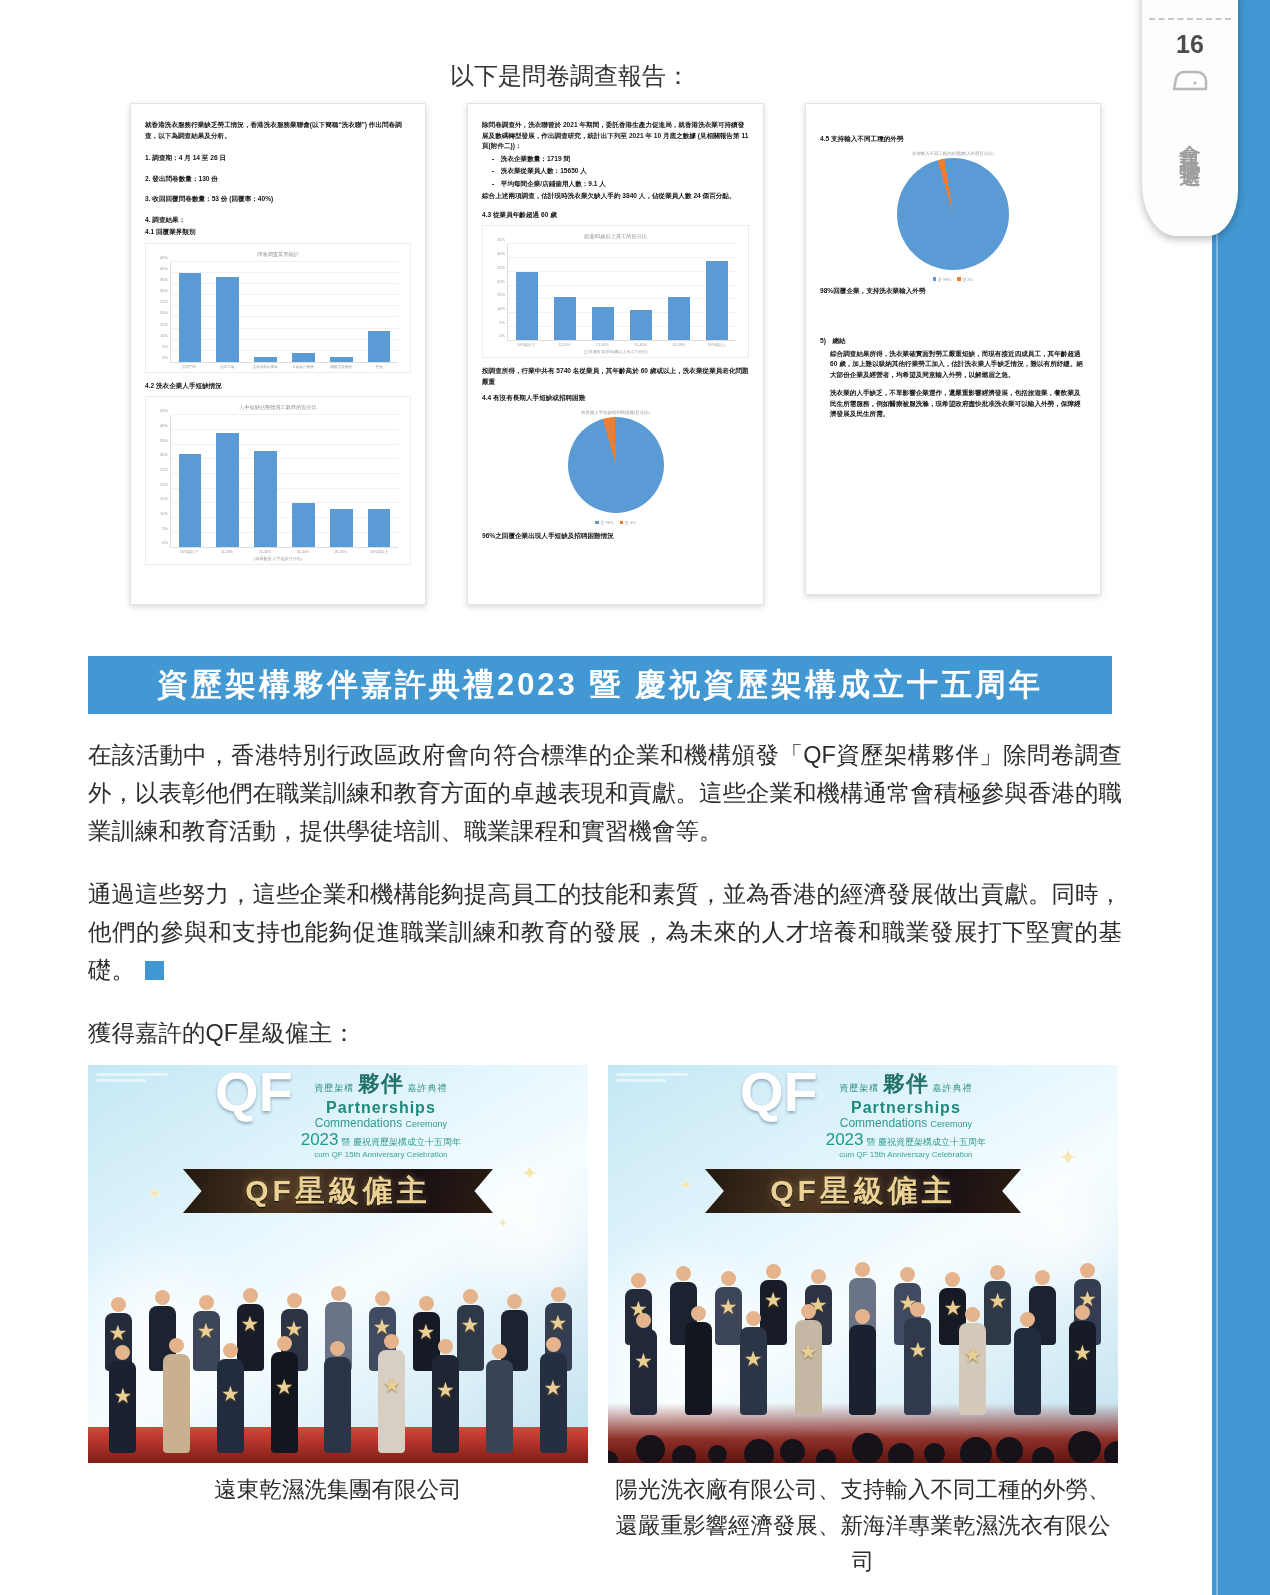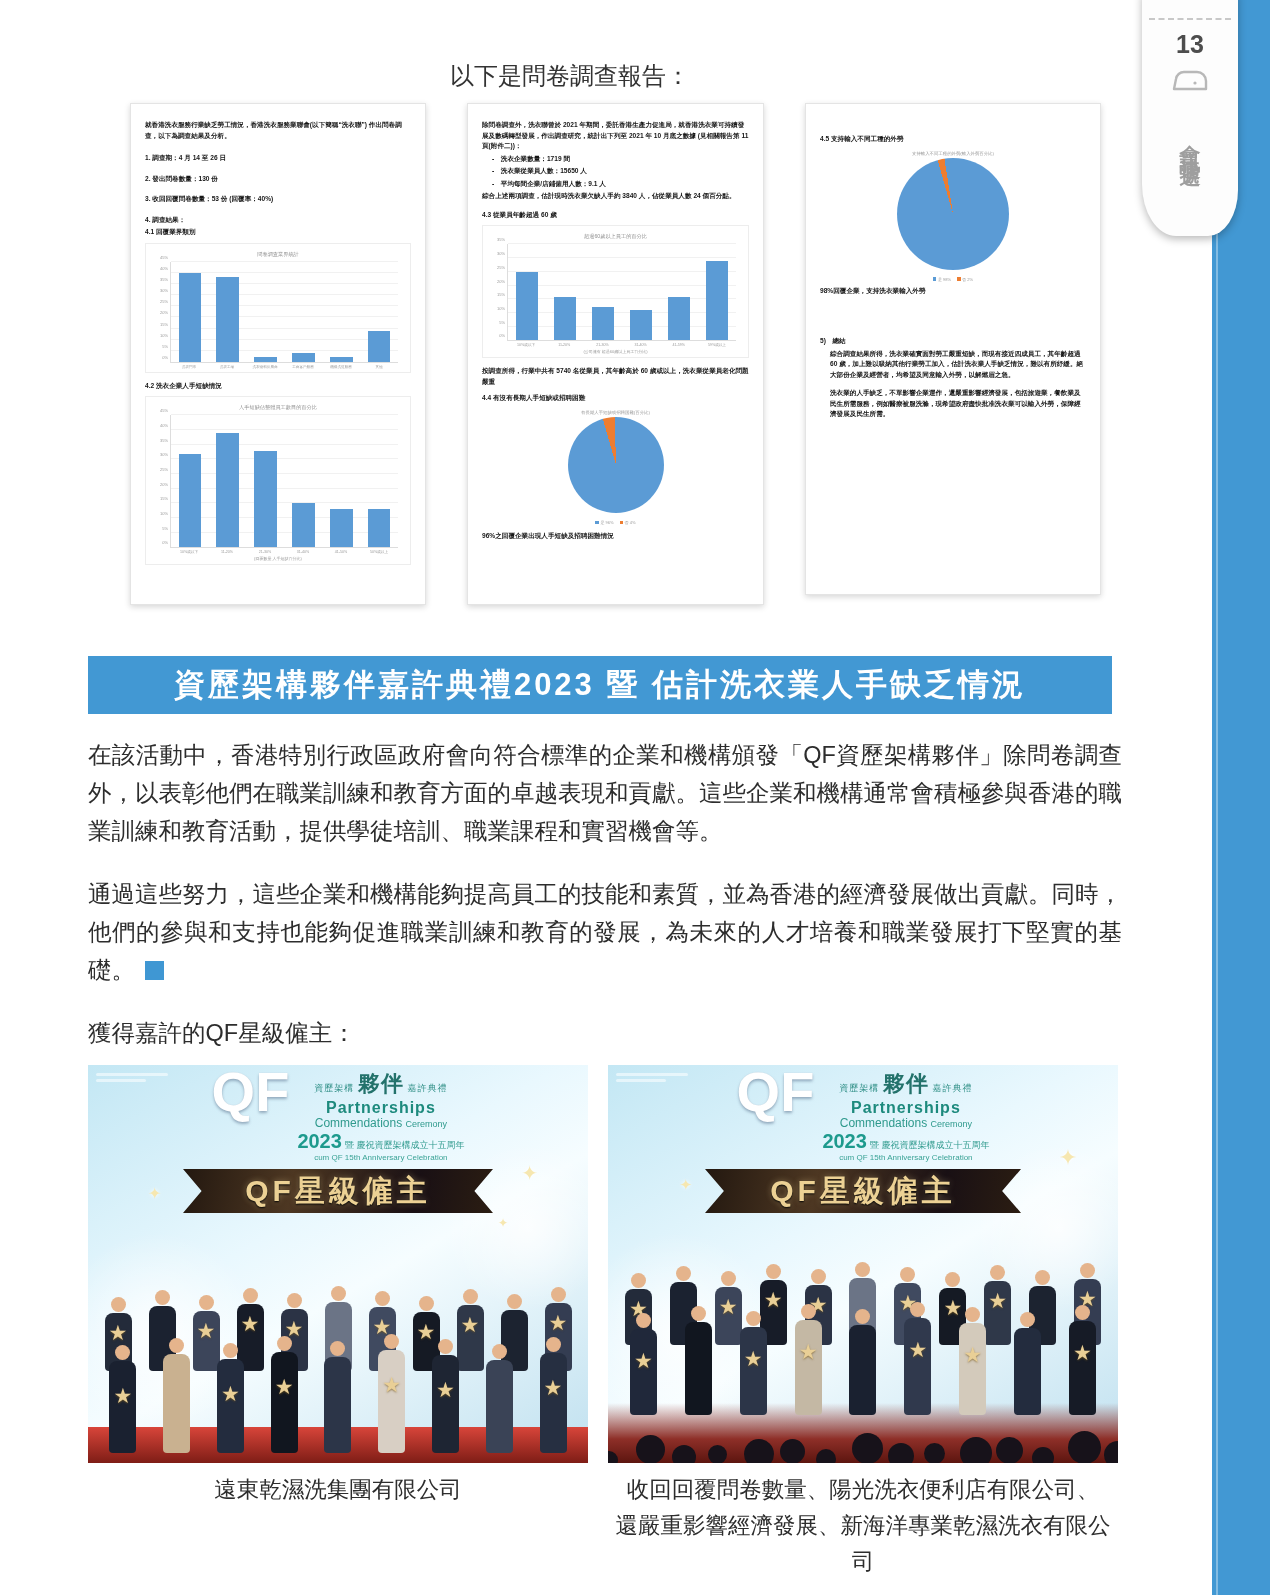--- a/index.html
+++ b/index.html
@@ -78,21 +78,21 @@
   .backdrop{position:absolute;top:2px;left:0;width:100%;text-align:center;}
   .qf-row{display:flex;justify-content:center;align-items:flex-start;gap:8px;}
   .qf-big{font-size:56px;font-weight:bold;color:#ffffff;line-height:.9;
           text-shadow:0 2px 3px rgba(110,135,160,.65),0 0 1px #cfd8e0;}
   .qf-col{text-align:center;padding-top:2px;}
   .qf-l1{font-size:9px;color:#2f8f86;letter-spacing:1px;}
   .qf-l1 .big{font-size:22px;font-weight:bold;color:#23726b;}
   .qf-partner{font-size:16px;font-weight:bold;color:#1d8a7d;letter-spacing:1px;line-height:1.1;}
   .qf-comm{font-size:12px;color:#2f9a8d;line-height:1.15;}
   .qf-year-row{font-size:9px;color:#2f9a8d;}
-  .qf-year{font-size:20px;font-weight:bold;color:#1d9a8d;margin-right:3px;}
+  .qf-year{font-size:17px;font-weight:normal;color:#1d9a8d;margin-right:3px;}
   .qf-eng{font-size:8px;color:#3aa396;}
   .ribbon{position:absolute;top:104px;left:50%;transform:translateX(-50%);width:62%;height:44px;
           background:linear-gradient(100deg,#231810 0%,#4d3722 35%,#191014 75%,#2b1d12 100%);
           clip-path:polygon(0 0,100% 0,94% 50%,100% 100%,0 100%,6% 50%);
           display:flex;align-items:center;justify-content:center;box-shadow:0 3px 6px rgba(0,0,0,.3);}
   .ribbon span{font-size:30px;font-weight:bold;color:#ecd194;letter-spacing:4px;
                text-shadow:0 1px 2px #000,0 0 6px rgba(255,230,160,.35);}
   .sparkle{position:absolute;color:#f6e7b0;text-shadow:0 0 4px #fff;}
   .row{position:absolute;left:0;width:100%;display:flex;justify-content:space-around;align-items:flex-end;padding:0 8px;box-sizing:border-box;}
   .person{position:relative;display:flex;flex-direction:column;align-items:center;}
@@ -112,21 +112,21 @@
 </head>
 <body>
 
 <div class="page">
 
   <div class="side-band">
       <div class="inner-line"></div>
     </div>
   <div class="page-tab">
     <div class="perf"></div>
-    <div class="pagenum">13</div>
+    <div class="pagenum">16</div>
     <div class="iron">
       <svg width="40" height="30" viewBox="0 0 40 30">
         <path d="M14 6 h13 a9 9 0 0 1 9 9 v8 H4 l2 -10 a8 8 0 0 1 8 -7 z" fill="none" stroke="#b8b8b8" stroke-width="2.4" stroke-linejoin="round"></path>
         <circle cx="25" cy="17" r="1.6" fill="#b8b8b8"></circle>
       </svg>
     </div>
     <div class="vtext">會訊速遞</div>
   </div>
 
   <div class="header-title">以下是問卷調查報告：</div>
@@ -282,21 +282,21 @@
           <span><i class="leg-dot" style="background: rgb(237, 125, 49);"></i>否 2%</span>
         </div></div>
     <p class="b" style="margin-top:4px">98%回覆企業，支持洗衣業輸入外勞</p>
     <div class="gap"></div>
     <p class="b m2">5)　總結</p>
     <p class="b indent" style="margin-bottom:8px">綜合調查結果所得，洗衣業確實面對勞工嚴重短缺，而現有接近四成員工，其年齡超過 60 歲，加上難以吸納其他行業勞工加入，估計洗衣業人手缺乏情況，難以有所紓緩。絕大部份企業及經營者，均希望及同意輸入外勞，以解燃眉之急。</p>
     <p class="b indent">洗衣業的人手缺乏，不單影響企業運作，還嚴重影響經濟發展，包括旅遊業，餐飲業及民生所需服務，例如醫療被服洗滌，現希望政府盡快批准洗衣業可以輸入外勞，保障經濟發展及民生所需。</p>
   </div>
 
   <div class="title-bar">
-    <span>資歷架構夥伴嘉許典禮2023 暨 估計洗衣業人手缺乏情況</span>
+    <span>資歷架構夥伴嘉許典禮2023 暨 慶祝資歷架構成立十五周年</span>
   </div>
 
   <div class="article">
     <p>在該活動中，香港特別行政區政府會向符合標準的企業和機構頒發「QF資歷架構夥伴」除問卷調查外，以表彰他們在職業訓練和教育方面的卓越表現和貢獻。這些企業和機構通常會積極參與香港的職業訓練和教育活動，提供學徒培訓、職業課程和實習機會等。</p>
     <p><span>通過這些努力，這些企業和機構能夠提高員工的技能和素質，並為香港的經濟發展做出貢獻。同時，他們的參與和支持也能夠促進職業訓練和教育的發展，為未來的人才培養和職業發展打下堅實的基礎。</span><span class="endmark"></span></p>
     <p class="employers">獲得嘉許的QF星級僱主：</p>
   </div>
 
   <div class="photo photo1">
     <div class="glow1"></div>
@@ -561,17 +561,17 @@
         <div class="aud-head" style="height: 32px; width: 32px; left: 352px; bottom: -6px;"></div>
         <div class="aud-head" style="height: 27px; width: 27px; left: 388px; bottom: -1px;"></div>
         <div class="aud-head" style="height: 22px; width: 22px; left: 424px; bottom: -6px;"></div>
         <div class="aud-head" style="height: 33px; width: 33px; left: 460px; bottom: -1px;"></div>
         <div class="aud-head" style="height: 28px; width: 28px; left: 496px; bottom: -6px;"></div>
       </div>
   </div>
 
   <div class="caption cap-left">遠東乾濕洗集團有限公司</div>
   <div class="caption cap-right">
-    <div>收回回覆問卷數量、陽光洗衣便利店有限公司、</div>
+    <div>陽光洗衣廠有限公司、支持輸入不同工種的外勞、</div>
     <div>還嚴重影響經濟發展、新海洋專業乾濕洗衣有限公司</div>
   </div>
 
 </div>
 
 </body></html>

